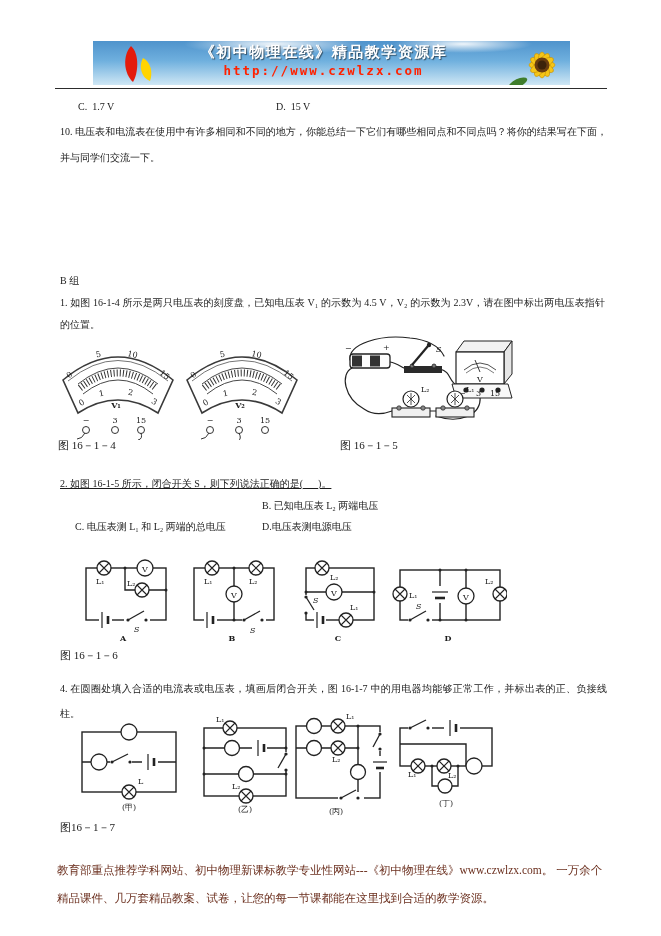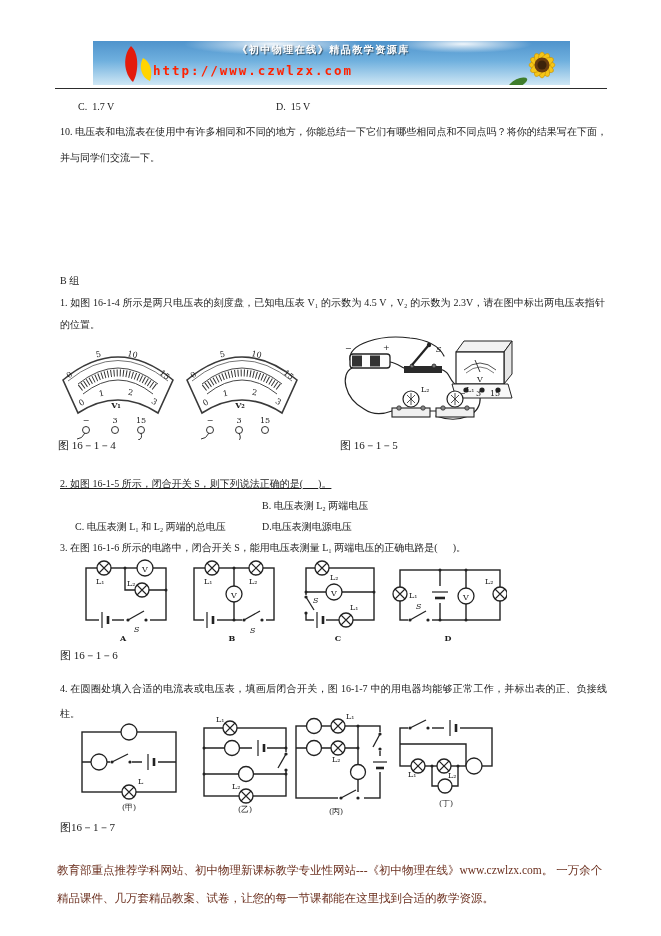--- a/index.html
+++ b/index.html
@@ -8,24 +8,24 @@
   .abs{position:absolute;}
   .t{position:absolute;font-size:10px;line-height:22px;white-space:pre-wrap;}
   .justify{text-align:justify;}
   
   .banner{position:absolute;left:93px;top:41px;width:477px;height:44px;
           background:linear-gradient(to bottom,#4f93cc 0%,#6fb0de 45%,#cfe7f5 100%);
           overflow:hidden;}
   .cloud{position:absolute;border-radius:50%;
          background:radial-gradient(ellipse at center,rgba(255,255,255,.9) 0%,rgba(255,255,255,0) 70%);}
   .banner-title{position:absolute;left:60px;right:76px;top:2px;text-align:center;
-                color:#ffffff;font-weight:bold;font-size:10px;letter-spacing:1.5px;
+                color:#ffffff;font-weight:bold;font-size:15px;letter-spacing:1.5px;
                 text-shadow:1px 1px 1px rgba(0,0,0,.55);
                 font-family:"Liberation Serif","DejaVu Serif",serif;}
-  .banner-url{position:absolute;left:60px;right:76px;top:22px;
+  .banner-url{position:absolute;left:60px;right:76px;top:22px;text-align:center;
               color:#ff2200;font-weight:bold;font-size:12.5px;letter-spacing:2px;
               font-family:"DejaVu Sans Mono",monospace;}
   .divider{position:absolute;left:55px;top:88px;width:552px;height:1px;background:#2c2c2c;}
   .caption{position:absolute;text-align:left;font-size:11px;}
   .footer{position:absolute;left:57px;top:856px;width:552px;font-size:11.5px;line-height:28px;
           color:#6b2f1e;white-space:pre-wrap;}
   svg{display:block;}
   svg text{font-family:"DejaVu Serif","Liberation Serif",serif;fill:#1b1b1b;}
   .sv text{font-size:8px;}
 </style>
@@ -177,24 +177,23 @@
       <path d="M111 69 L119 77 M119 69 L111 77 M115 67 L115 79" stroke="#222" stroke-width="0.8"></path>
       <rect x="96" y="82" width="38" height="9" fill="#f0f0f0" stroke="#222" stroke-width="1.1"></rect>
       <circle cx="103" cy="82" r="2.2" fill="#888" stroke="#222" stroke-width="0.7"></circle>
       <circle cx="127" cy="82" r="2.2" fill="#888" stroke="#222" stroke-width="0.7"></circle>
       <text x="126" y="66" font-size="9">L₁</text>
     </g>
   </svg>
   <div class="caption" style="left:340px;top:438px;width:175px;">图 16－1－5</div>
 
   <div class="t" style="left:60px;top:473px;text-decoration:underline;">2. 如图 16-1-5 所示，闭合开关 S，则下列说法正确的是(      )。</div>
-  <div class="t" style="left:262px;top:495px;">B. 电压表测 L₂ 两端电压</div>
+  <div class="t" style="left:262px;top:495px;">B. 已知电压表 L₂ 两端电压</div>
   <div class="t" style="left:75px;top:516px;">C. 电压表测 L₁ 和 L₂ 两端的总电压</div>
   <div class="t" style="left:262px;top:516px;">D.电压表测电源电压</div>
-  <div class="t" style="left:60px;top:537px;width:547px;">3. 在图 16-1-6 所示的电路中，闭合开关 S，能用电压表测量 L₁ 两端电压的正确电路是(      )。</div>
 
   <svg class="abs sv" style="left:78px;top:556px;" width="95" height="88" viewBox="0 0 95 88">
     <g fill="none" stroke="#222" stroke-width="1.4">
       <rect x="8" y="12" width="80" height="52"></rect>
       <polyline points="47,12 47,34 88,34"></polyline>
     </g>
     <rect x="46" y="54" width="26" height="16" fill="#fff"></rect>
     <g>
       <circle cx="26" cy="12" r="7" fill="#fff" stroke="#222" stroke-width="1.3"></circle>
       <path d="M21 7 L31 17 M31 7 L21 17" stroke="#222" stroke-width="1.1"></path>

